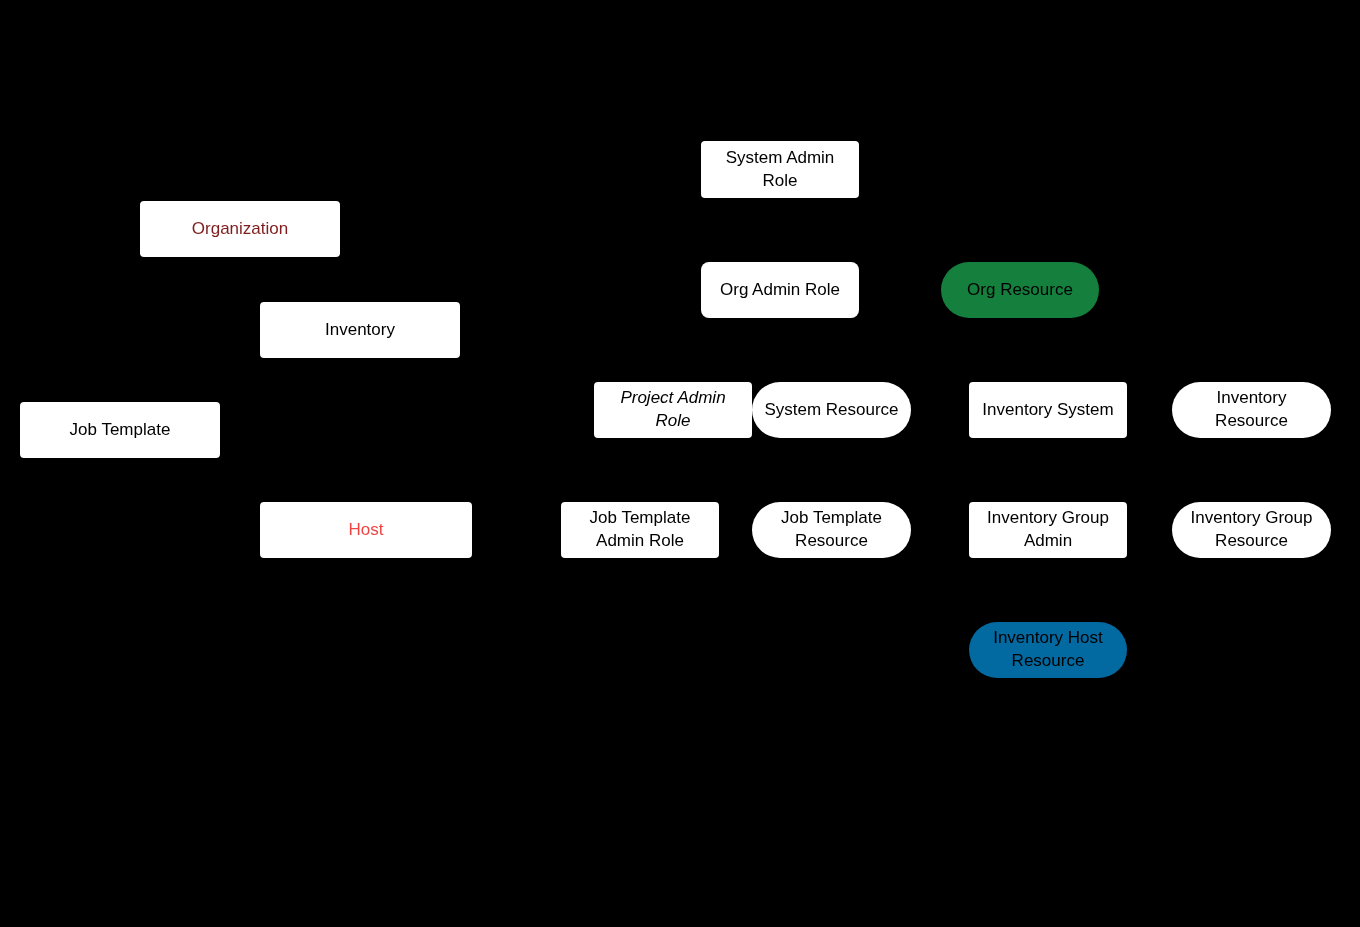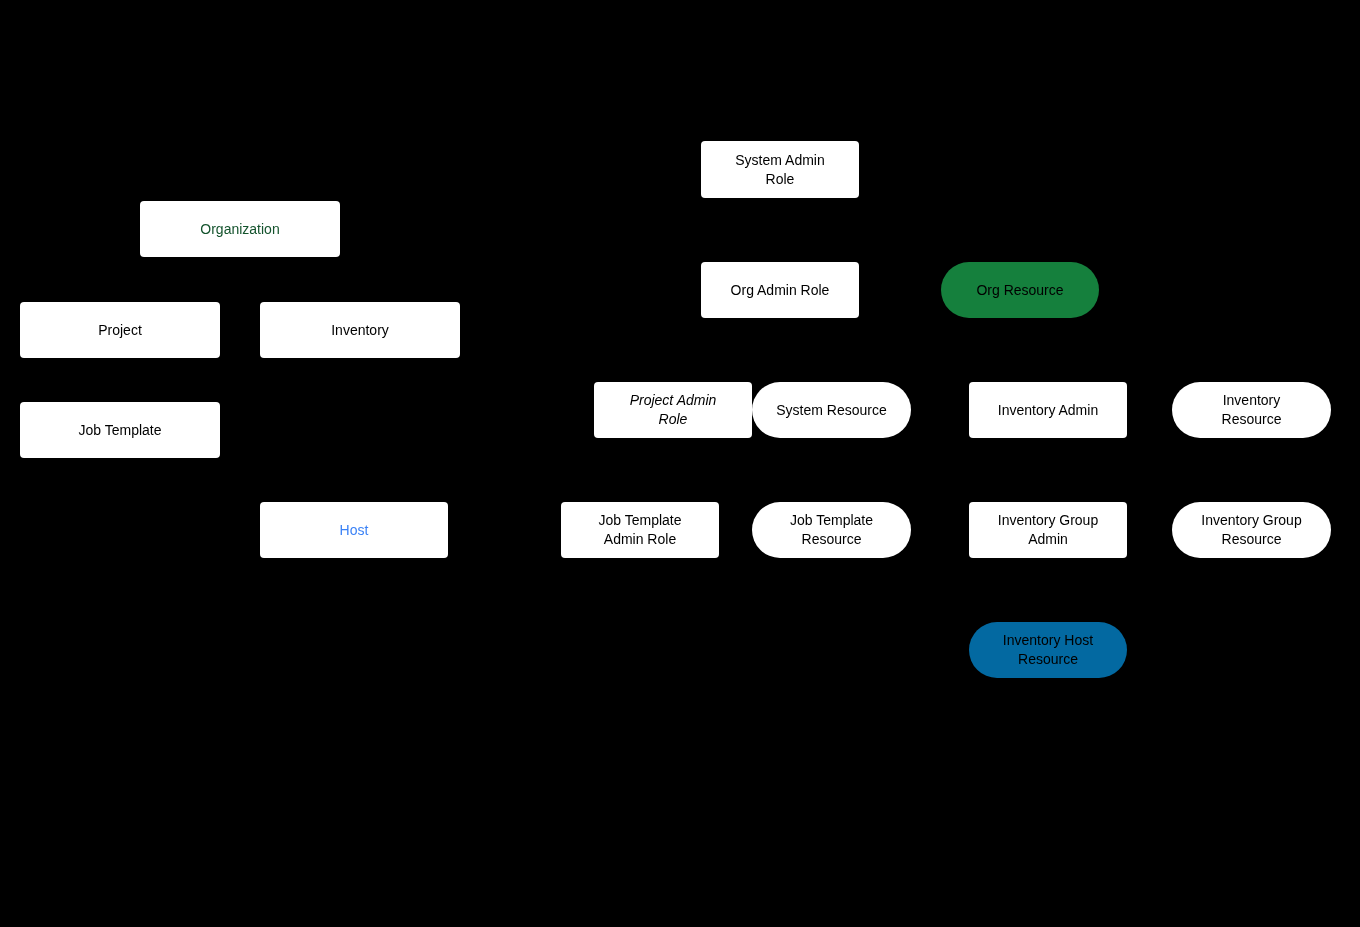--- a/index.html
+++ b/index.html
@@ -16,50 +16,49 @@
     font-family: "Liberation Sans", sans-serif;
   }
   .node {
     position: absolute;
     background: #ffffff;
     color: #000000;
     display: flex;
     align-items: center;
     justify-content: center;
     text-align: center;
-    font-size: 14px;
+    font-size: 17px;
     line-height: 1.35;
     box-sizing: border-box;
     padding: 4px 8px;
     white-space: pre-line;
   }
   .rect {
     border-radius: 4px;
   }
   .pill {
     border-radius: 999px;
   }
 </style>
 </head>
 <body>
 
 <div id="canvas" style="background: rgb(0, 0, 0);">
-    <div class="node rect" style="left: 140px; top: 201px; width: 200px; height: 56px; background: rgb(255, 255, 255); color: #14532d;">Organization</div>
-    <div class="node rect" style="left: 20px; top: 302px; width: 200px; height: 56px; background: rgb(255, 255, 255); color: rgb(0, 0, 0);">Project</div>
+    <div class="node rect" style="left: 140px; top: 201px; width: 200px; height: 56px; background: rgb(255, 255, 255); color: #7f1d1d;">Organization</div>
     <div class="node rect" style="left: 260px; top: 302px; width: 200px; height: 56px; background: rgb(255, 255, 255); color: rgb(0, 0, 0);">Inventory</div>
     <div class="node rect" style="left: 20px; top: 402px; width: 200px; height: 56px; background: rgb(255, 255, 255); color: rgb(0, 0, 0);">Job Template</div>
-    <div class="node rect" style="left: 260px; top: 502px; width: 188px; height: 56px; background: rgb(255, 255, 255); color: #3b82f6;">Host</div>
+    <div class="node rect" style="left: 260px; top: 502px; width: 212px; height: 56px; background: rgb(255, 255, 255); color: #ef4444;">Host</div>
     <div class="node rect" style="left: 701px; top: 141px; width: 158px; height: 57px; background: rgb(255, 255, 255); color: rgb(0, 0, 0);">System Admin
 Role</div>
-    <div class="node rect" style="left: 701px; top: 262px; width: 158px; height: 56px; background: rgb(255, 255, 255); color: rgb(0, 0, 0);">Org Admin Role</div>
+    <div class="node rect" style="left: 701px; top: 262px; width: 158px; height: 56px; background: rgb(255, 255, 255); color: rgb(0, 0, 0); border-radius: 8px;">Org Admin Role</div>
     <div class="node pill" style="left: 941px; top: 262px; width: 158px; height: 56px; background: #15803d; color: rgb(0, 0, 0);">Org Resource</div>
     <div class="node rect" style="left: 594px; top: 382px; width: 158px; height: 56px; background: rgb(255, 255, 255); color: rgb(0, 0, 0); font-style: italic;">Project Admin
 Role</div>
     <div class="node pill" style="left: 752px; top: 382px; width: 159px; height: 56px; background: rgb(255, 255, 255); color: rgb(0, 0, 0);">System Resource</div>
-    <div class="node rect" style="left: 969px; top: 382px; width: 158px; height: 56px; background: rgb(255, 255, 255); color: rgb(0, 0, 0);">Inventory Admin</div>
+    <div class="node rect" style="left: 969px; top: 382px; width: 158px; height: 56px; background: rgb(255, 255, 255); color: rgb(0, 0, 0);">Inventory System</div>
     <div class="node pill" style="left: 1172px; top: 382px; width: 159px; height: 56px; background: rgb(255, 255, 255); color: rgb(0, 0, 0);">Inventory
 Resource</div>
     <div class="node rect" style="left: 561px; top: 502px; width: 158px; height: 56px; background: rgb(255, 255, 255); color: rgb(0, 0, 0);">Job Template
 Admin Role</div>
     <div class="node pill" style="left: 752px; top: 502px; width: 159px; height: 56px; background: rgb(255, 255, 255); color: rgb(0, 0, 0);">Job Template
 Resource</div>
     <div class="node rect" style="left: 969px; top: 502px; width: 158px; height: 56px; background: rgb(255, 255, 255); color: rgb(0, 0, 0);">Inventory Group
 Admin</div>
     <div class="node pill" style="left: 1172px; top: 502px; width: 159px; height: 56px; background: rgb(255, 255, 255); color: rgb(0, 0, 0);">Inventory Group
 Resource</div>

